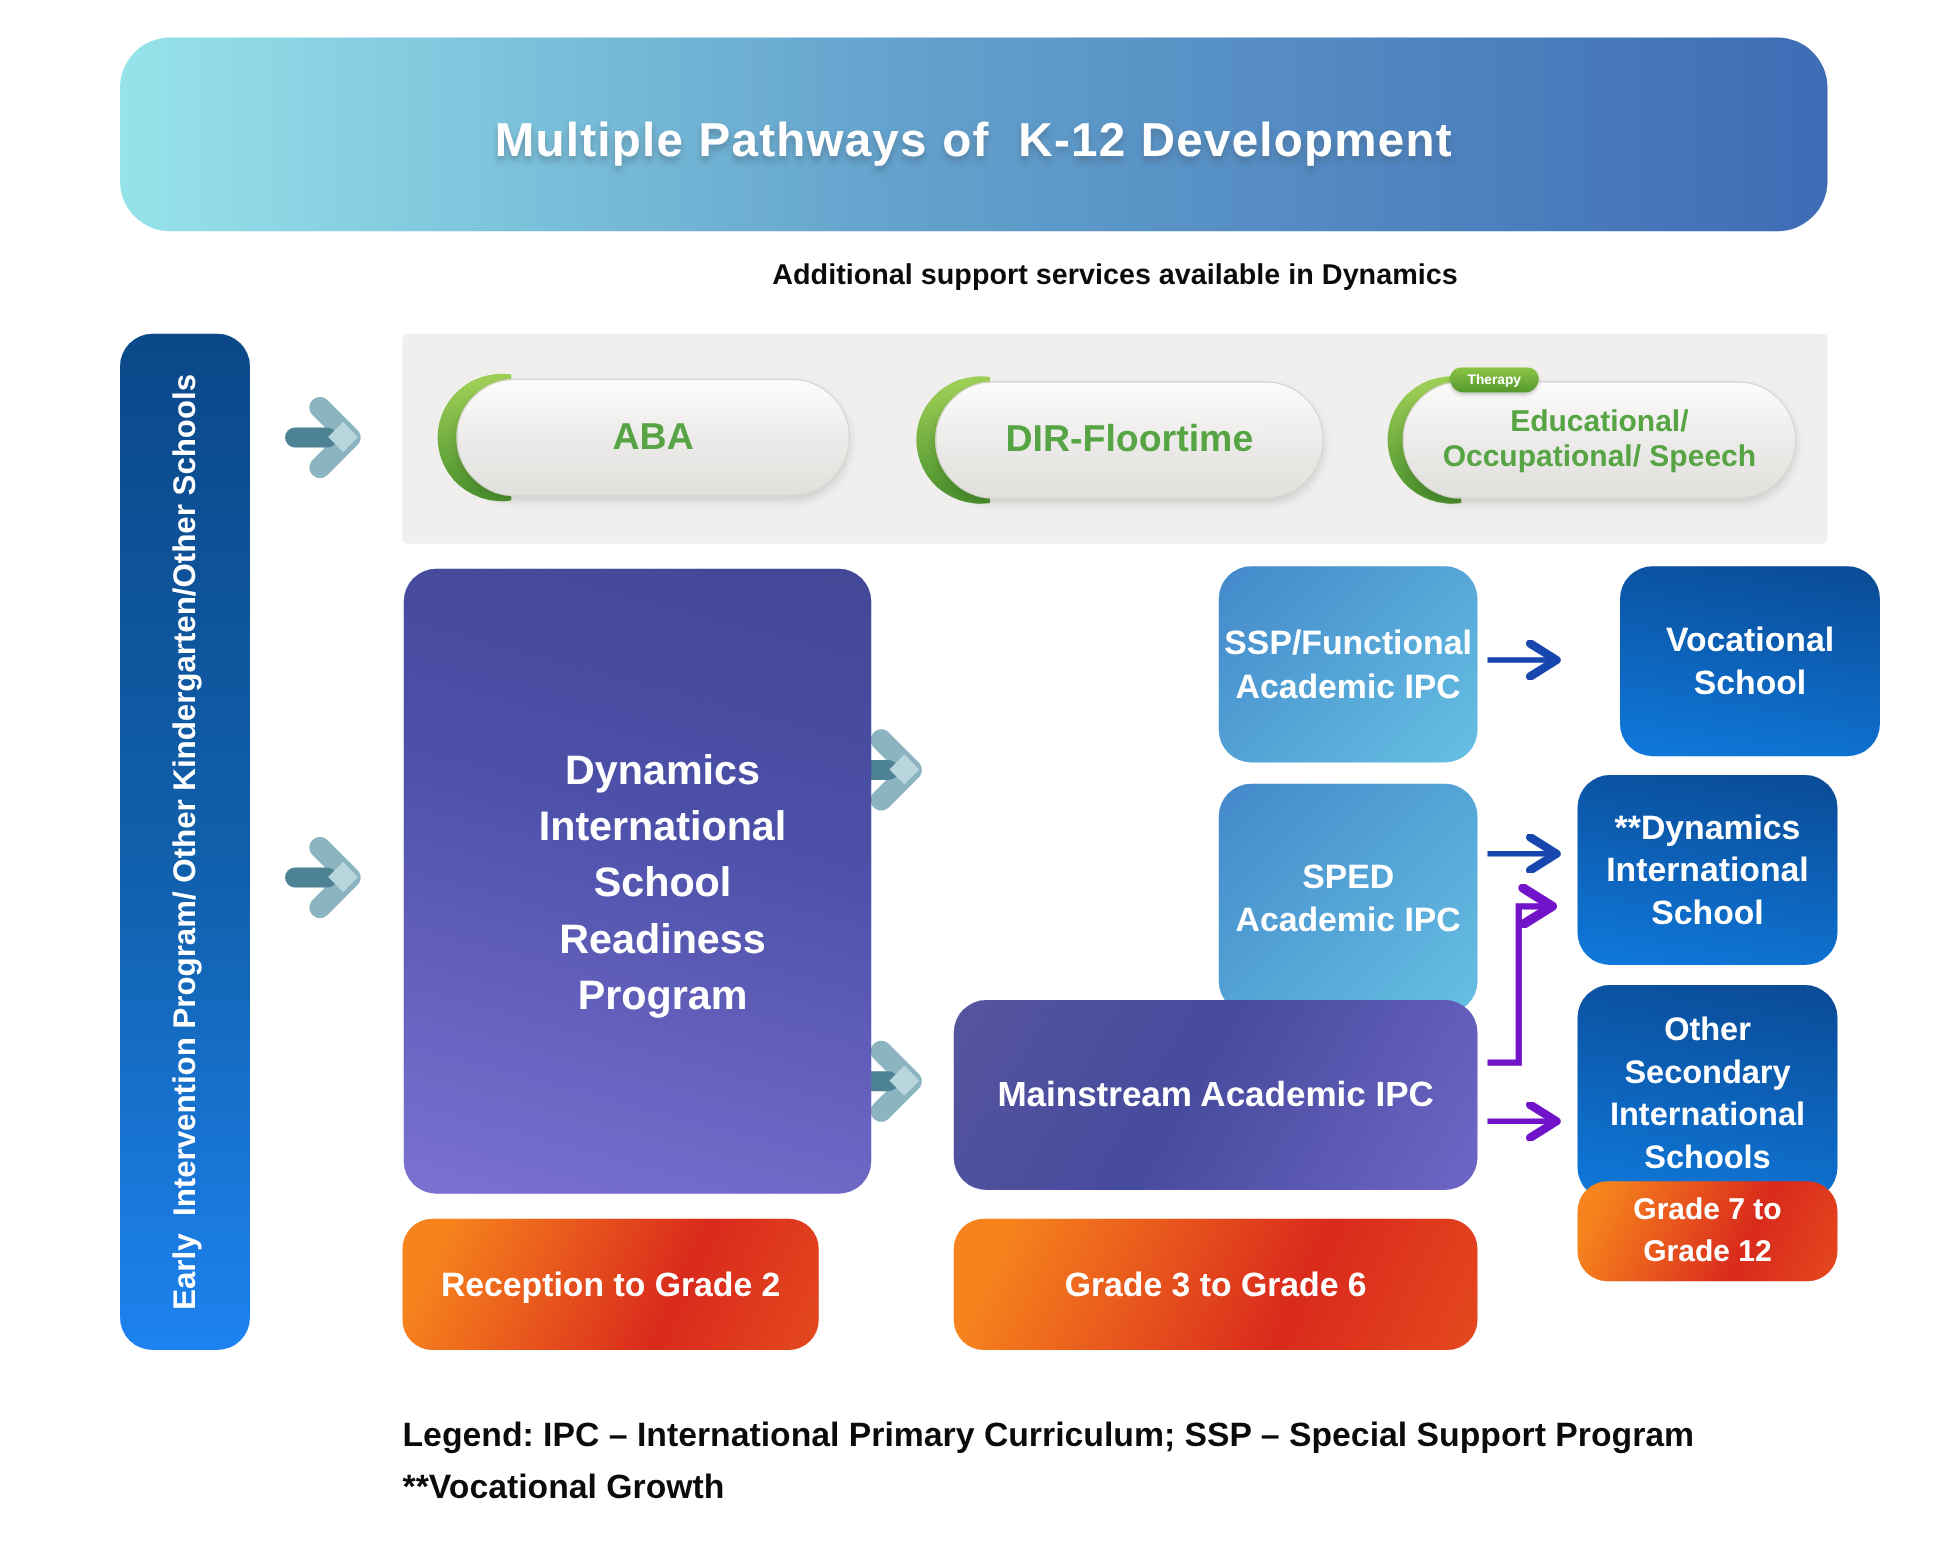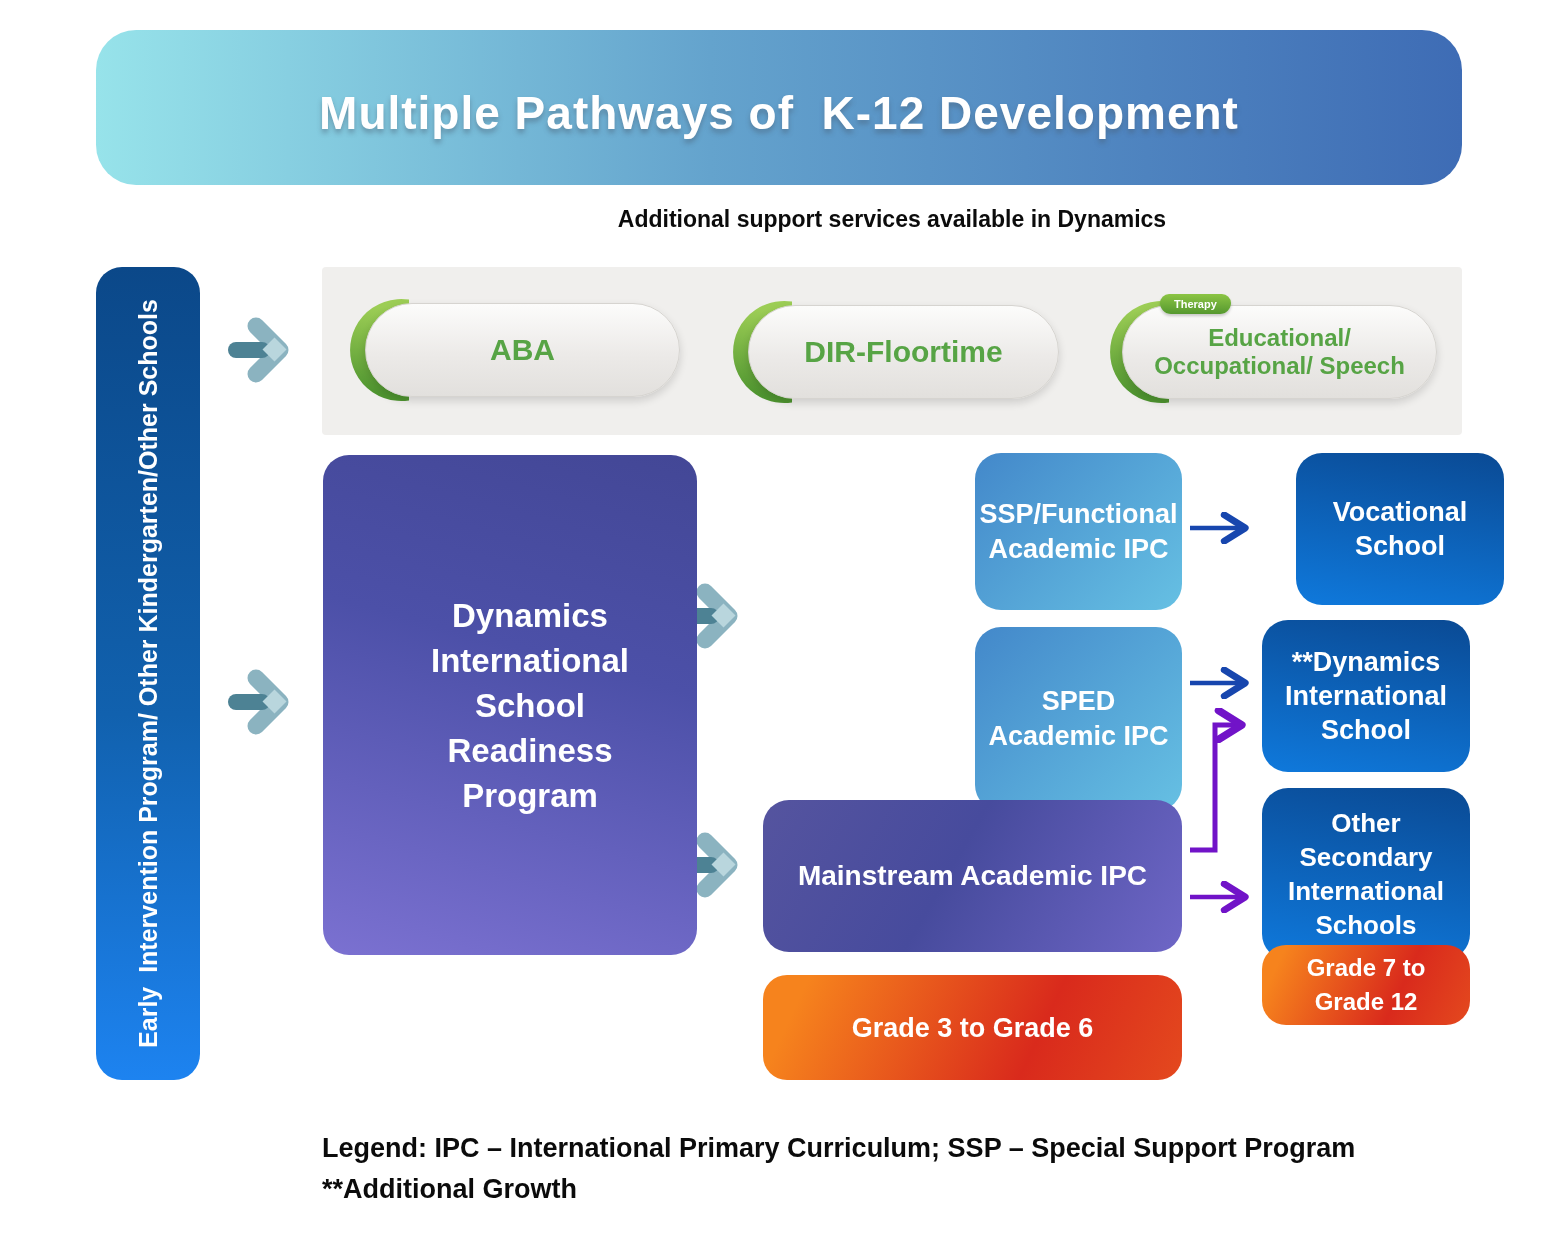--- a/index.html
+++ b/index.html
@@ -5,21 +5,21 @@
   html,body{margin:0;padding:0;background:#ffffff;}
   #page{position:relative;width:1564px;height:1250px;background:#ffffff;
         font-family:"Liberation Sans",sans-serif;overflow:hidden;}
   .abs{position:absolute;}
   .ml{white-space:pre-line;}
 
   
   .banner{left:96px;top:30px;width:1366px;height:155px;border-radius:40px;
     background:linear-gradient(90deg,#97e3ea 0%,#64a3cd 45%,#3e6cb5 100%);
     display:flex;align-items:center;justify-content:center;}
-  .banner-title{color:#ffffff;font-size:46px;font-weight:700;white-space:pre;
+  .banner-title{color:#ffffff;font-size:38px;font-weight:700;white-space:pre;
     letter-spacing:1px;text-shadow:0 4px 5px rgba(70,90,110,.45);margin-top:11px;}
 
   
   .caption{left:322px;top:206px;width:1140px;text-align:center;color:#0b0b0b;
     font-size:23px;font-weight:600;}
 
   
   .band{left:322px;top:267px;width:1140px;height:168px;background:#f0efed;border-radius:4px;}
 
   
@@ -170,20 +170,21 @@
   <div class="box box-vocational ml">Vocational
 School</div>
   <div class="box box-dynamics ml">**Dynamics
 International
 School</div>
   <div class="box box-othersec ml">Other
 Secondary
 International
 Schools</div>
 
+  <div class="box box-grade grade1">Reception to Grade 2</div>
   <div class="box box-grade grade2">Grade 3 to Grade 6</div>
   <div class="box box-grade grade3 ml">Grade 7 to
 Grade 12</div>
 
   <svg class="abs overlay" width="1564" height="1250" viewBox="0 0 1564 1250">
     <defs>
       <marker id="mblue" viewBox="0 0 12 12" refX="8" refY="6" markerWidth="7" markerHeight="7" orient="auto">
         <path d="M2 1 L10 6 L2 11" fill="none" stroke="#1746ae" stroke-width="2.6" stroke-linecap="round" stroke-linejoin="round"></path>
       </marker>
       <marker id="mpurple" viewBox="0 0 12 12" refX="8" refY="6" markerWidth="7" markerHeight="7" orient="auto">
@@ -191,16 +192,16 @@
       </marker>
     </defs>
     <line x1="1190" y1="528" x2="1240" y2="528" stroke="#1746ae" stroke-width="4.5" marker-end="url(#mblue)"></line>
     <line x1="1190" y1="683" x2="1240" y2="683" stroke="#1746ae" stroke-width="4.5" marker-end="url(#mblue)"></line>
     <polyline points="1190,850 1215,850 1215,725 1236,725" fill="none" stroke="#7113c8" stroke-width="5" stroke-linejoin="miter" marker-end="url(#mpurple)"></polyline>
     <line x1="1190" y1="897" x2="1240" y2="897" stroke="#7113c8" stroke-width="4.5" marker-end="url(#mpurple)"></line>
   </svg>
 
   <div class="abs legend">
     <div>Legend: IPC – International Primary Curriculum; SSP – Special Support Program</div>
-    <div>**Additional Growth</div>
+    <div>**Vocational Growth</div>
   </div>
 
 </div>
 
 </body></html>

